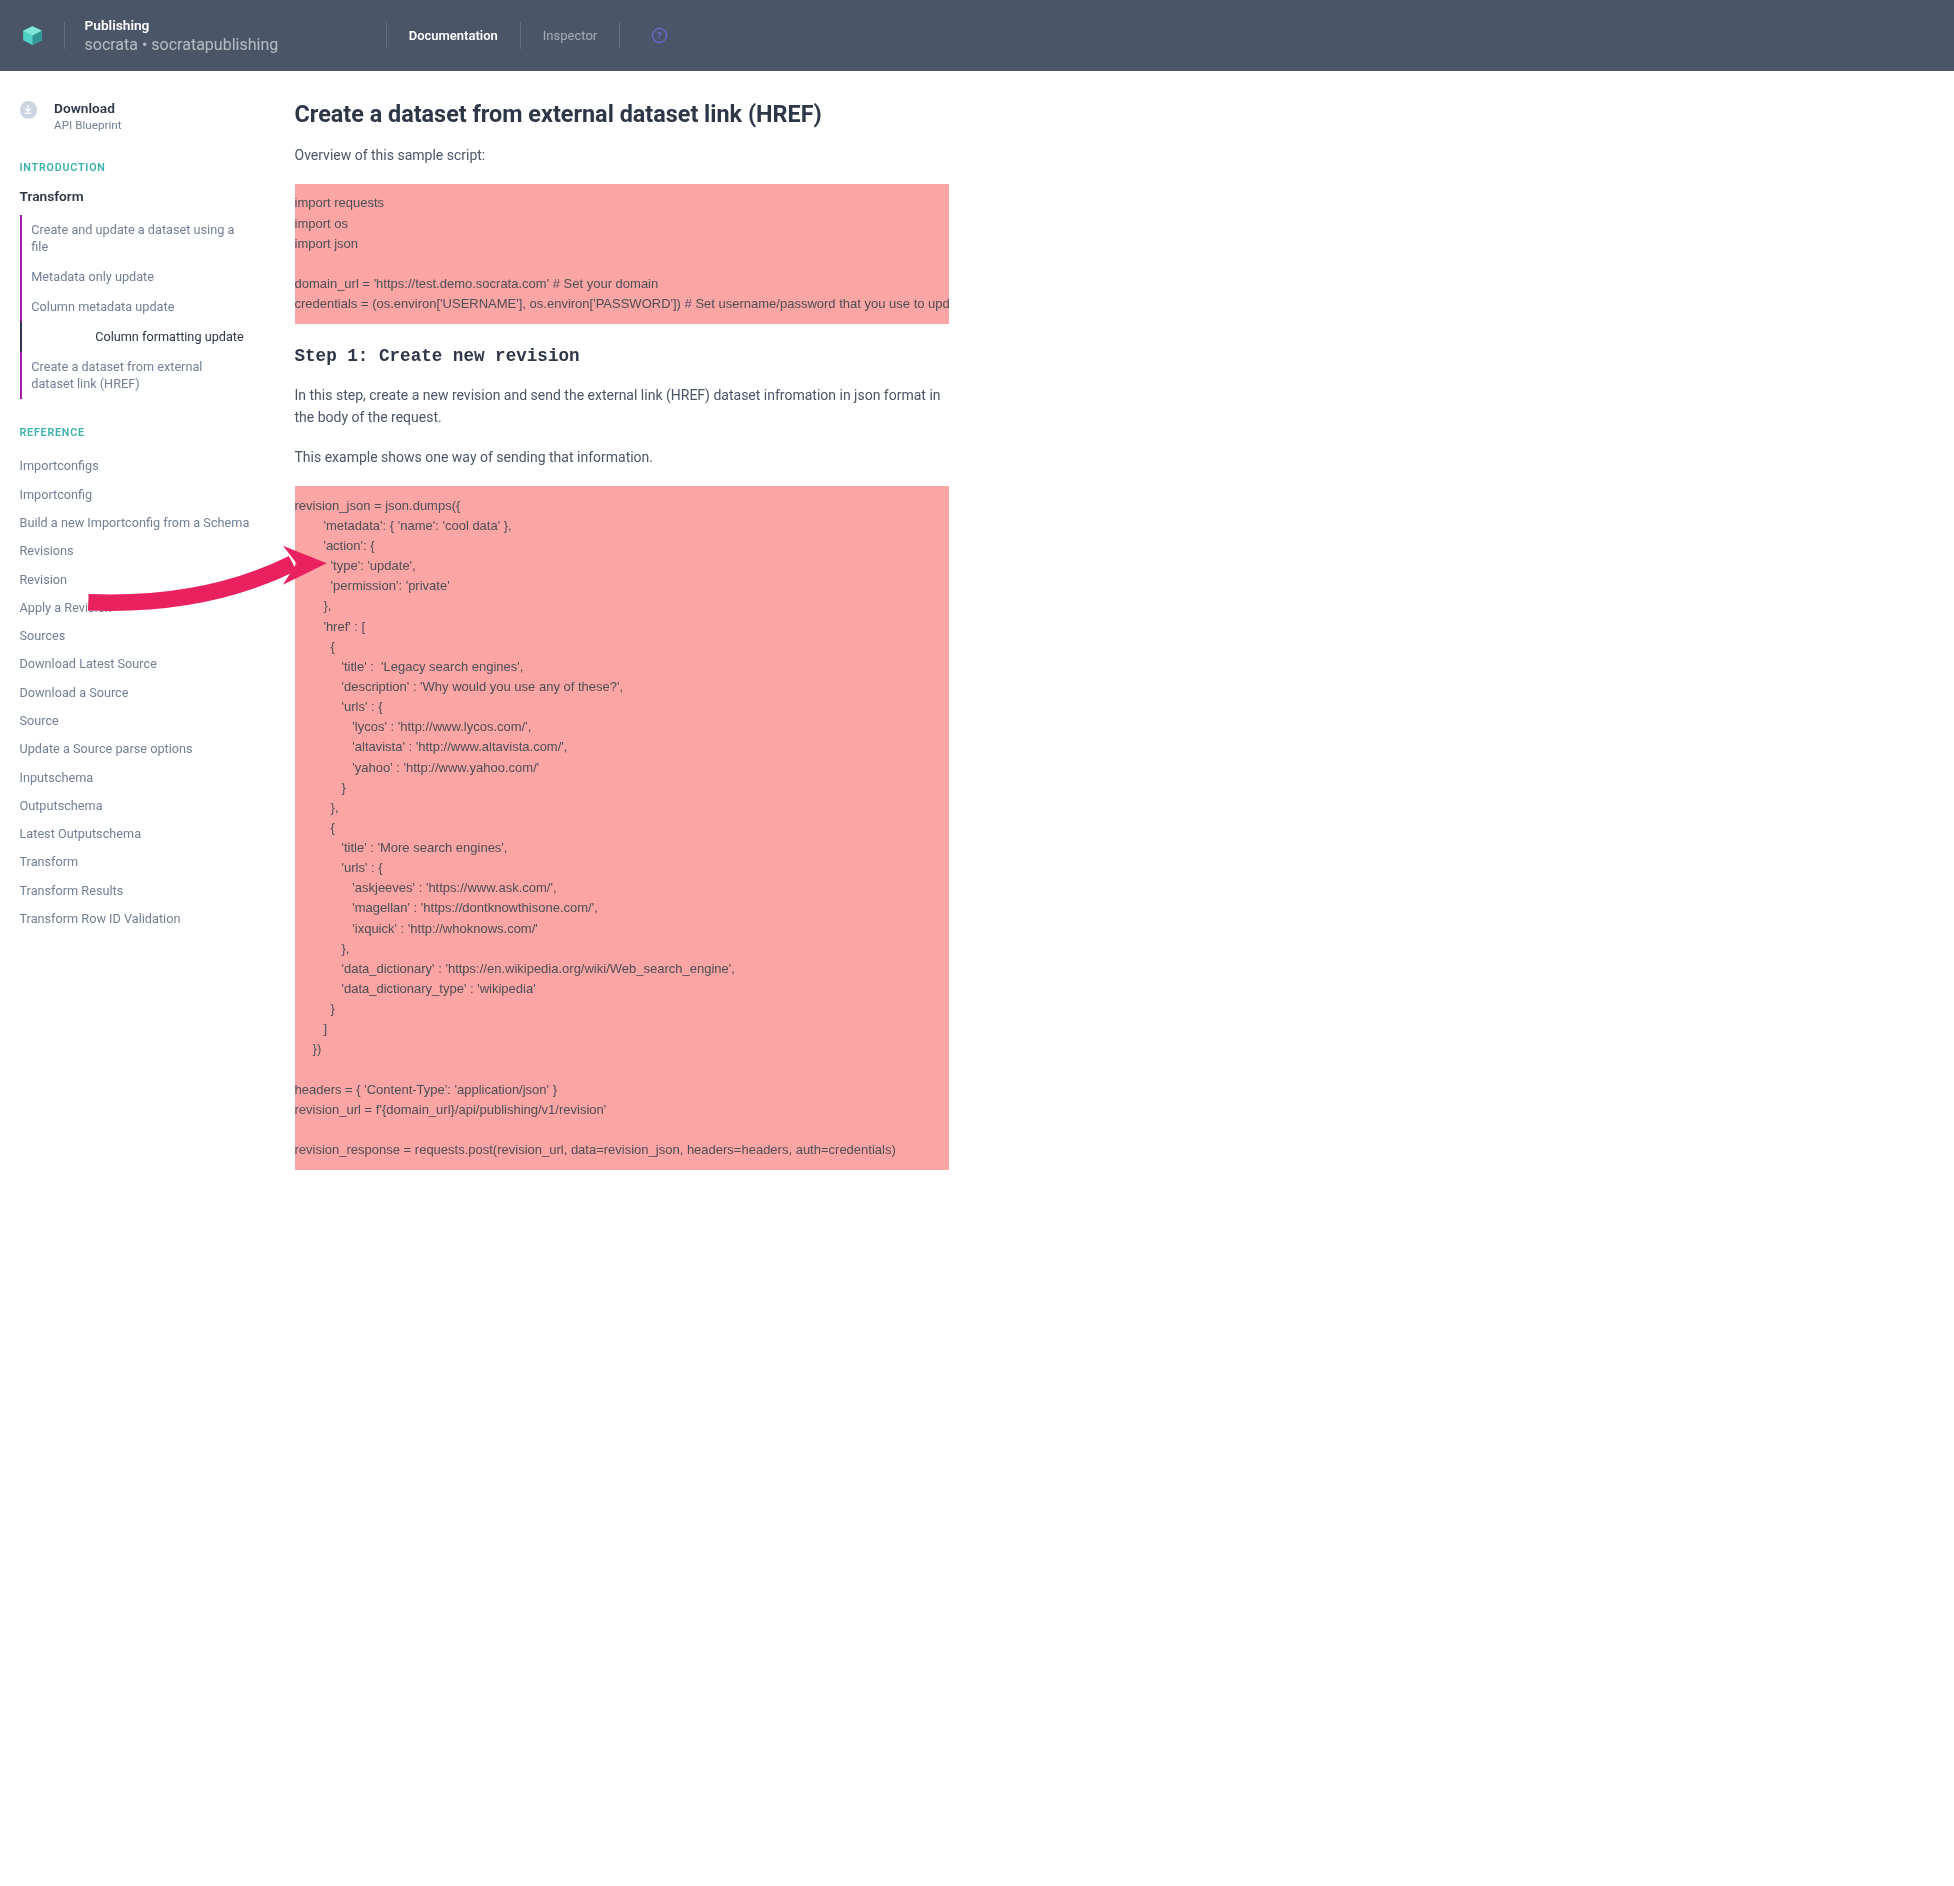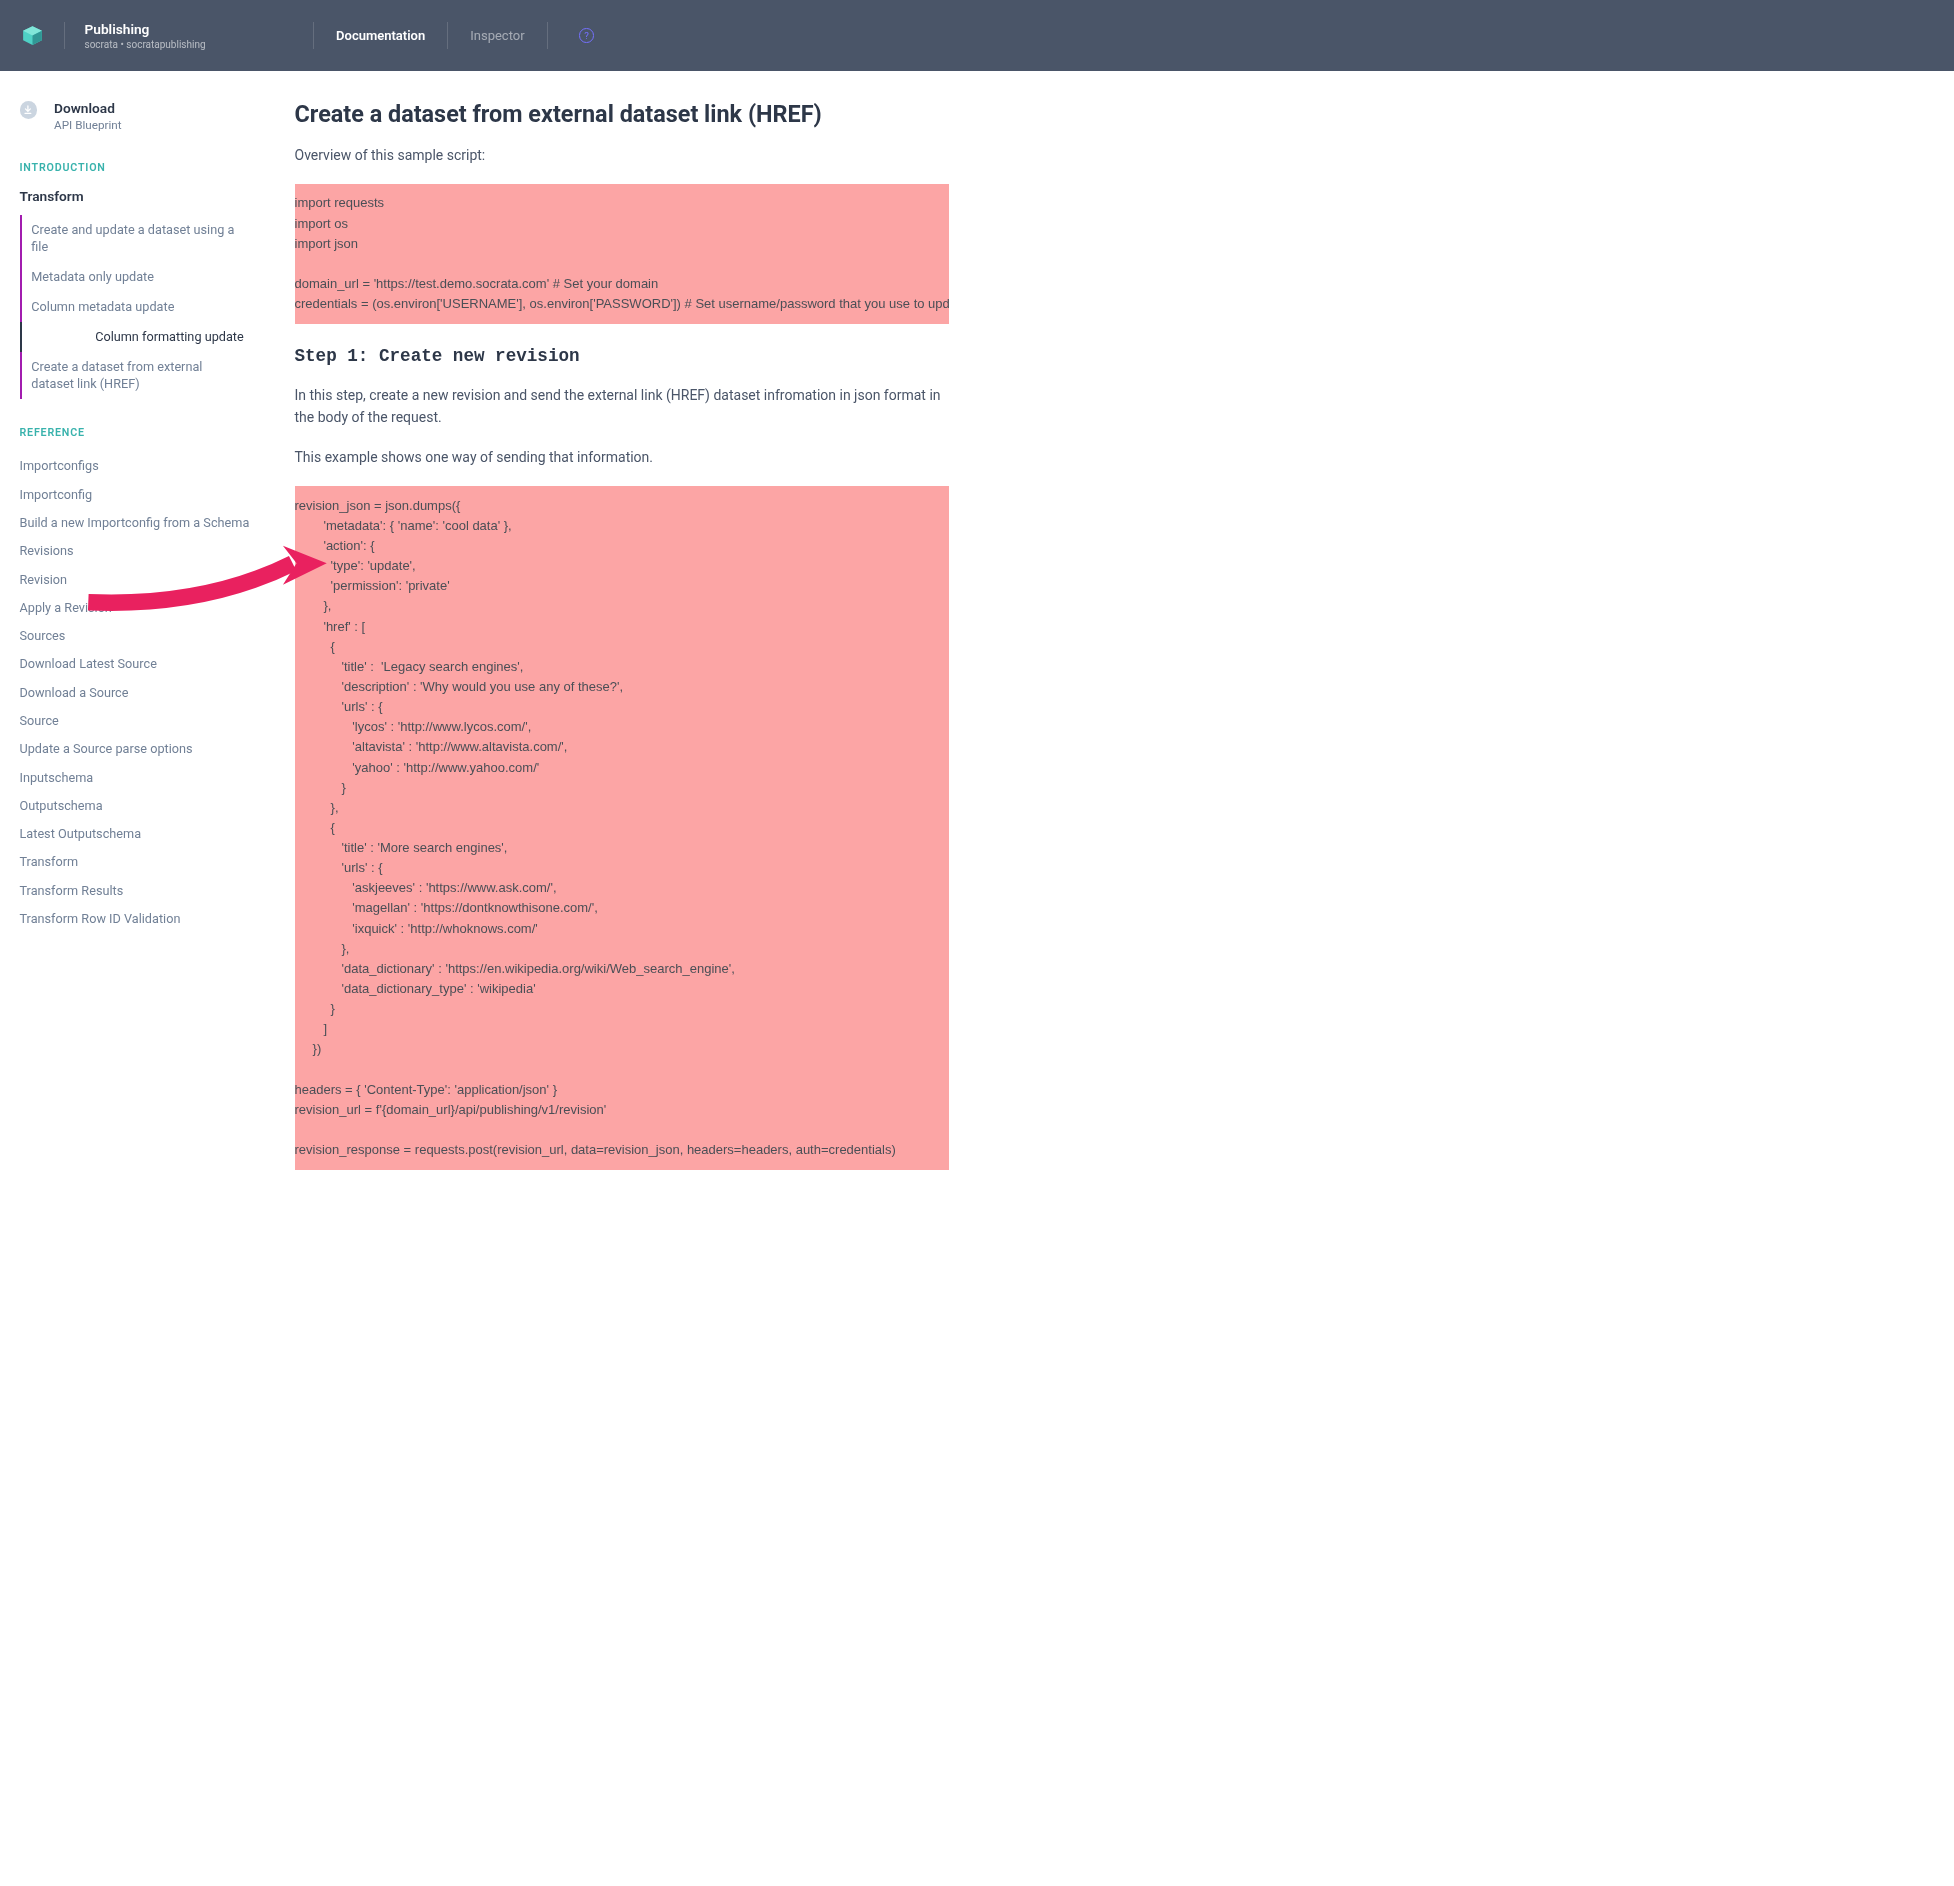--- a/index.html
+++ b/index.html
@@ -3,21 +3,21 @@
 <meta charset="utf-8">
 <style>
 * { box-sizing: border-box; margin: 0; padding: 0; }
 body { font-family: -apple-system, BlinkMacSystemFont, "Segoe UI", Roboto, sans-serif; background: #fff; color: #2d3748; }
 .header { background: #4a5568; height: 71px; display: flex; align-items: center; padding: 0 19.5px; gap: 19.5px; }
 .logo { width: 25px; height: 25px; }
 .logo svg { width: 100%; height: 100%; }
 .divider { width: 1px; height: 27px; background: rgba(255,255,255,0.15); }
 .title-block { display: flex; flex-direction: column; gap: 2px; }
 .app-title { color: #fff; font-weight: 600; font-size: 13.7px; }
-.app-sub { color: rgba(255,255,255,0.6); font-size: 10px; }
+.app-sub { color: rgba(255,255,255,0.6); font-size: 16px; }
 .nav-items { display: flex; gap: 22px; align-items: center; margin-left: 88px; }
 .nav-item { color: rgba(255,255,255,0.5); font-size: 13px; cursor: pointer; padding: 20.5px 0; }
 .nav-item.active { color: #fff; font-weight: 600; }
 .help-icon { width: 14.6px; height: 14.6px; border: 1.5px solid #7571ff; border-radius: 50%; display: flex; align-items: center; justify-content: center; color: #7571ff; font-size: 9.8px; cursor: pointer; margin-left: 9.8px; }
 .layout { display: flex; }
 .sidebar { width: 273px; padding: 29px 19.5px; flex-shrink: 0; }
 .dl-row { display: flex; align-items: flex-start; gap: 17px; margin-bottom: 29px; }
 .dl-icon { width: 17.6px; height: 17.6px; border-radius: 50%; background: #cbd5e0; display: flex; align-items: center; justify-content: center; color: #fff; font-size: 11.7px; margin-top: 1px; }
 .dl-title { font-weight: 600; font-size: 13.7px; color: #2d3748; }
 .dl-sub { font-size: 11.7px; color: #718096; margin-top: 2px; }

